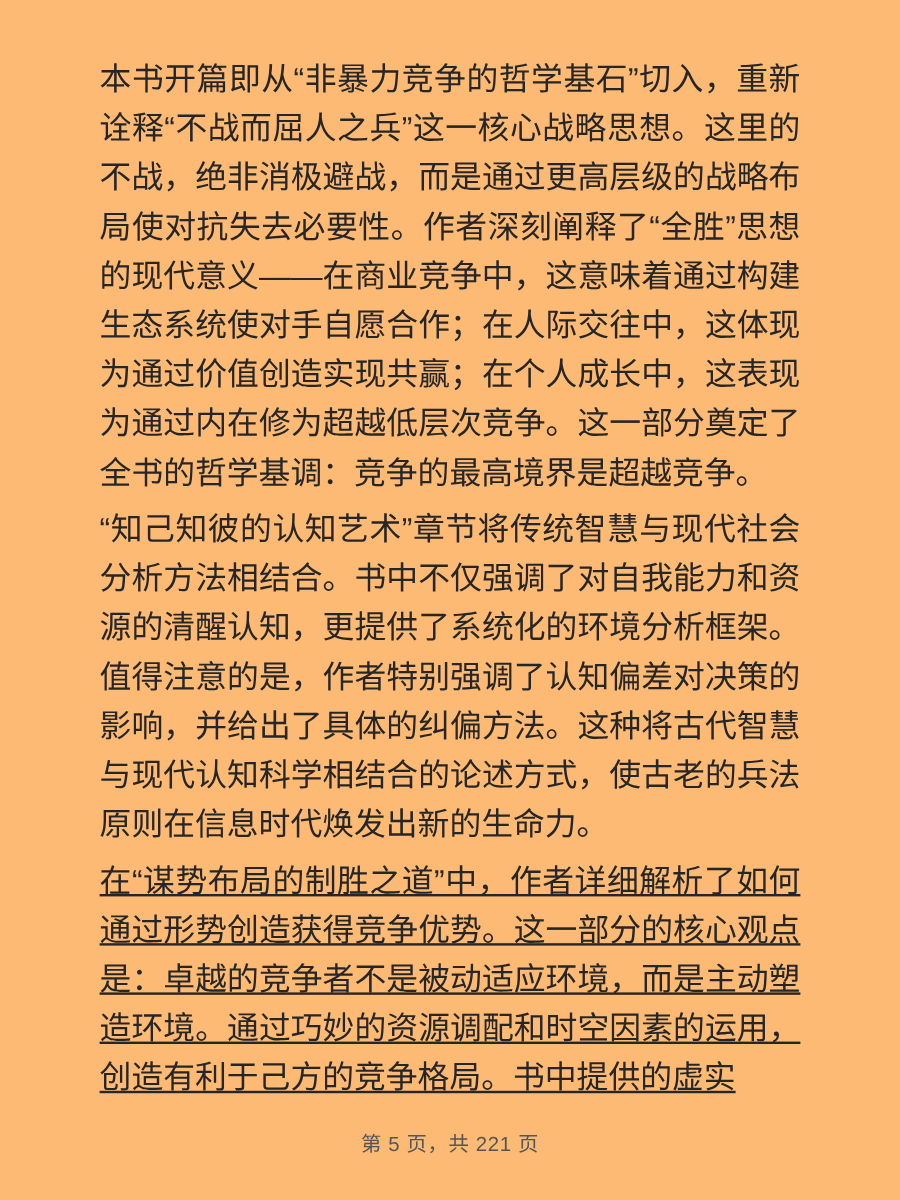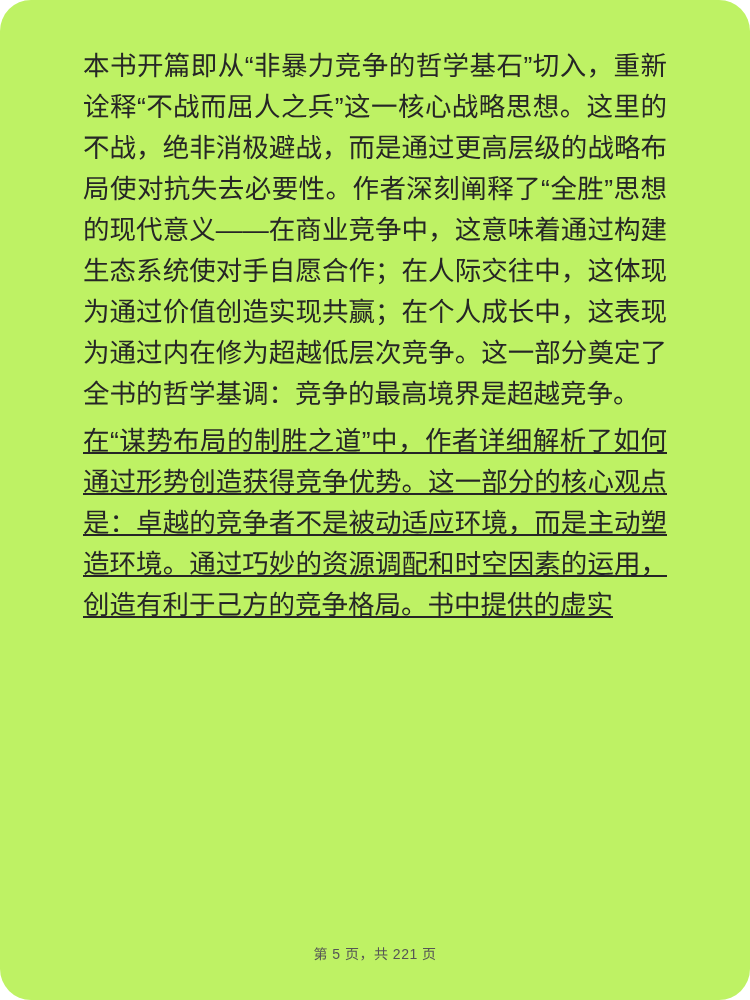--- a/index.html
+++ b/index.html
@@ -11,22 +11,21 @@
   body {
     width: 750px;
     height: 1000px;
     position: relative;
     overflow: hidden;
     font-family: "Liberation Sans", sans-serif;
   }
   .page {
     position: absolute;
     inset: 0;
-    background: #bef264;
-    border-radius: 31px;
+    background: #fdba74;
   }
   .page-body {
     position: absolute;
     left: 83px;
     top: 46px;
     width: 584px;
   }
   .para {
     margin: 0 0 6px 0;
     font-size: 26.5px;
@@ -40,28 +39,29 @@
   .para:last-child {
     margin-bottom: 0;
     text-decoration: underline;
   }
   .page-footer {
     position: absolute;
     left: 0;
     right: 0;
     top: 944px;
     text-align: center;
-    font-size: 14px;
+    font-size: 17px;
     letter-spacing: 0.5px;
     color: #555555;
     line-height: 20px;
   }
 </style>
 </head>
 <body>
 
 <div class="page">
   <div class="page-body">
     <p class="para">本书开篇即从“非暴力竞争的哲学基石”切入，重新诠释“不战而屈人之兵”这一核心战略思想。这里的不战，绝非消极避战，而是通过更高层级的战略布局使对抗失去必要性。作者深刻阐释了“全胜”思想的现代意义——在商业竞争中，这意味着通过构建生态系统使对手自愿合作；在人际交往中，这体现为通过价值创造实现共赢；在个人成长中，这表现为通过内在修为超越低层次竞争。这一部分奠定了全书的哲学基调：竞争的最高境界是超越竞争。</p>
+    <p class="para">“知己知彼的认知艺术”章节将传统智慧与现代社会分析方法相结合。书中不仅强调了对自我能力和资源的清醒认知，更提供了系统化的环境分析框架。值得注意的是，作者特别强调了认知偏差对决策的影响，并给出了具体的纠偏方法。这种将古代智慧与现代认知科学相结合的论述方式，使古老的兵法原则在信息时代焕发出新的生命力。</p>
     <p class="para">在“谋势布局的制胜之道”中，作者详细解析了如何通过形势创造获得竞争优势。这一部分的核心观点是：卓越的竞争者不是被动适应环境，而是主动塑造环境。通过巧妙的资源调配和时空因素的运用，创造有利于己方的竞争格局。书中提供的虚实</p>
   </div>
   <div class="page-footer">第 5 页，共 221 页</div>
 </div>
 
 </body></html>

